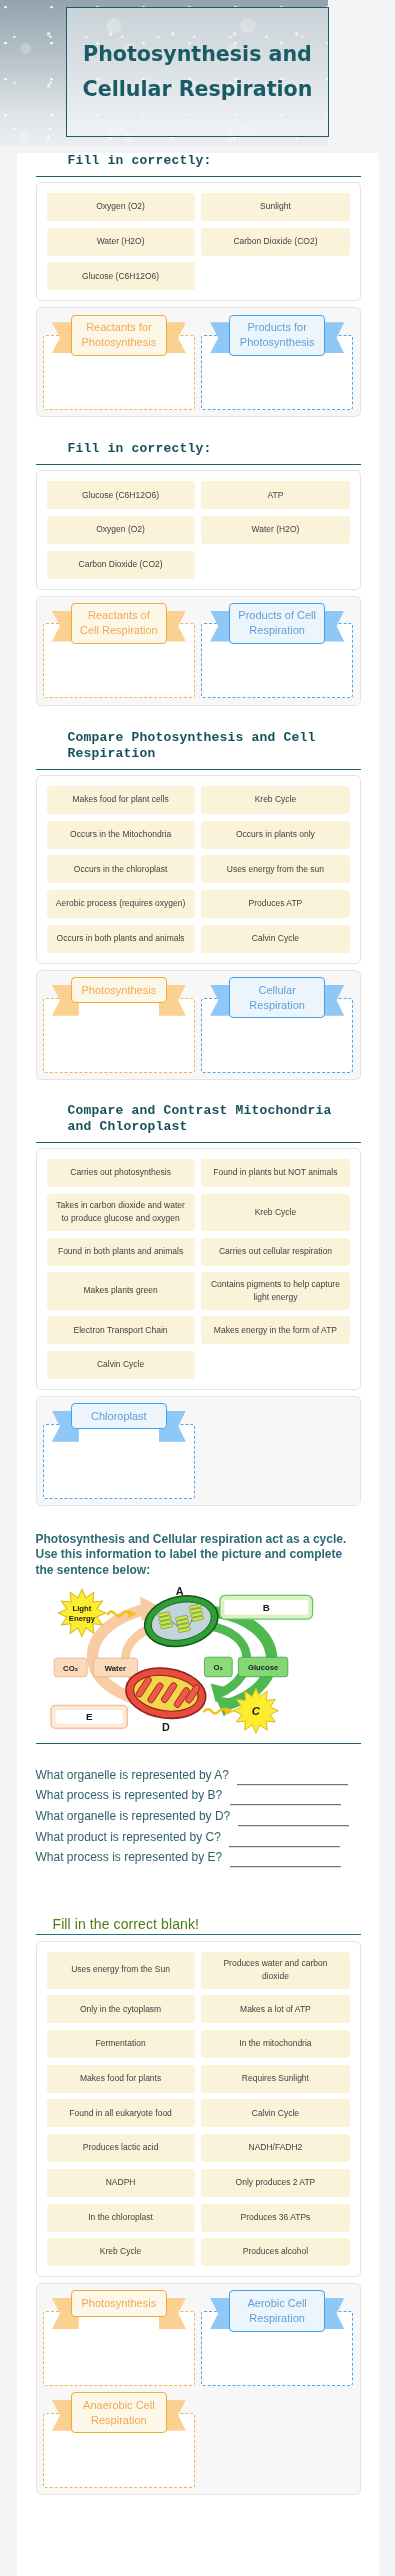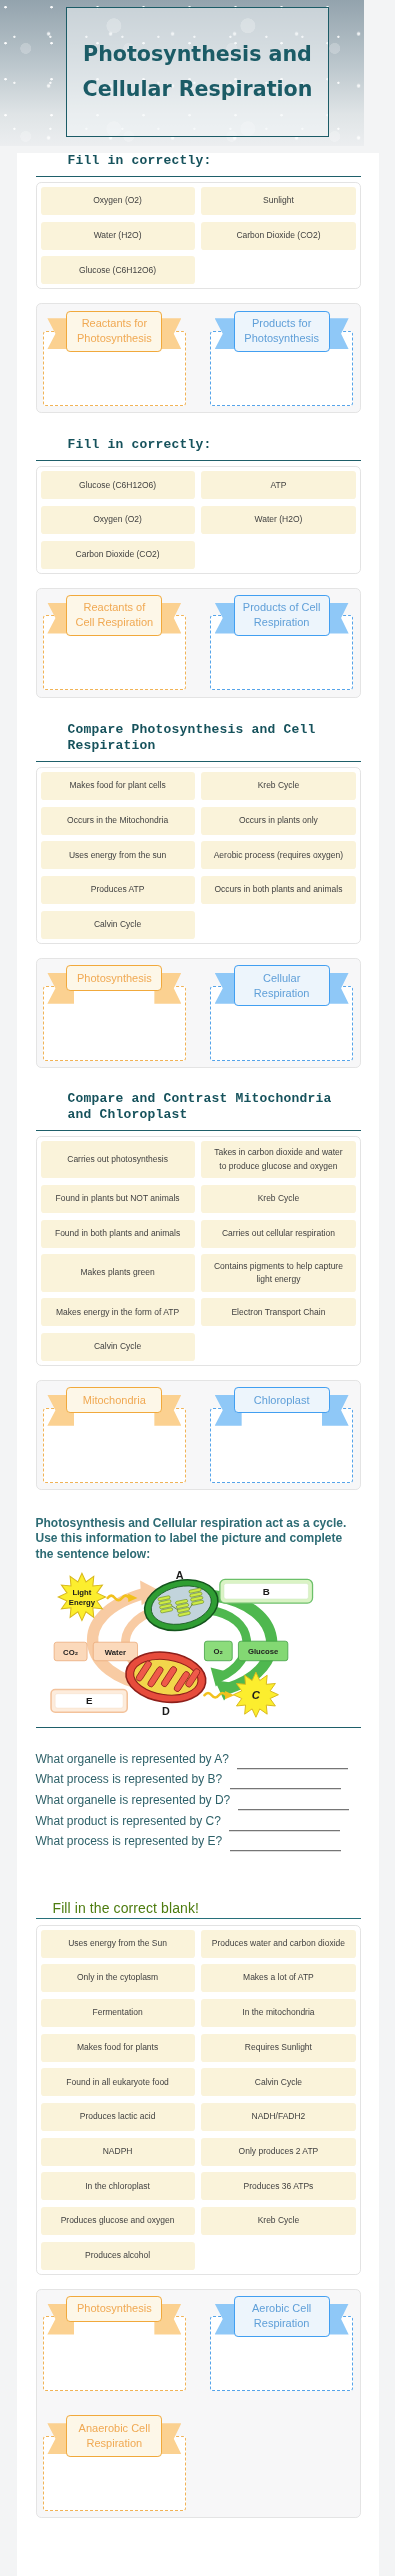--- a/index.html
+++ b/index.html
@@ -5,21 +5,21 @@
   * { margin:0; padding:0; box-sizing:border-box; }
   html,body { width:396px; }
   body {
     font-family:"Liberation Sans", sans-serif;
     background:#f3f4f5;
     width:396px; height:3253px; overflow:hidden;
     position:relative;
   }
   
   .snow-header {
-    height:146px; width:364px; position:relative;
+    height:146px; width:328px; position:relative;
     background:
       radial-gradient(circle at 12% 20%, rgba(255,255,255,.95) 0 1px, transparent 1.5px) 0 0/46px 36px,
       radial-gradient(circle at 70% 60%, rgba(255,255,255,.8) 0 1.3px, transparent 2.1px) 5.2px 2.6px/62px 52px,
       radial-gradient(circle at 40% 80%, rgba(255,255,255,.85) 0 0.8px, transparent 1.5px) 0 0/36px 46px,
       radial-gradient(circle at 85% 25%, rgba(255,255,255,.28) 0 7.2px, transparent 7.7px) 0 0/134px 103px,
       radial-gradient(circle at 25% 55%, rgba(255,255,255,.22) 0 5.2px, transparent 5.7px) 0 0/103px 88px,
       linear-gradient(180deg,#93a3ad,#bcc7cd 45%,#dfe4e6 78%,#eceef0);
   }
   .title-box {
     position:absolute; left:66px; top:6.7px; width:263px; height:130px;
@@ -41,33 +41,33 @@
     font-family:Liberation Mono, monospace;
     font-size:13px; font-weight:800; letter-spacing:0.2px;
     color:#16525c; line-height:16.5px;padding-left:32px;
   }
   .rule { border-bottom:1px solid #1e5f6a; margin-top:6.2px; }
   .h-teal { font-size:14px; color:#4d7c0f; line-height:17px; font-weight:400; letter-spacing:0.1px;padding-left:17px; }
   .para-teal { font-size:12px; color:#2d6b74; line-height:15.5px; font-weight:500; }
   
   .card {
     background:#fff; border:0.5px solid #e3e3e3; border-radius:5.2px;
-    padding:4px; margin-top:5.2px;
+    padding:10px; margin-top:5.2px;
   }
   .chip-grid { display:grid; grid-template-columns:1fr 1fr; gap:6.7px; }
   .chip {
     background:#faf3da; border-radius:3.1px; min-height:28px;
     display:flex; align-items:center; justify-content:center; text-align:center;
     padding:5.2px 8.2px; font-size:8.5px; color:#3f3f3f; line-height:13.4px;
   }
   
   .banner-card {
     background:#f7f7f8; border:0.5px solid #e4e4e4; border-radius:5.2px;
-    padding:6.2px; margin-top:14px;
-    display:grid; grid-template-columns:1fr 1fr; gap:24px;
+    padding:6.2px; margin-top:6px;
+    display:grid; grid-template-columns:1fr 1fr; gap:6px;
   }
   .banner-col { position:relative; }
   .zone {
     margin-top:20.6px; height:75px; background:#fff;
     border:1px dashed; border-radius:3.1px;
   }
   .banner { position:absolute; top:0; left:50%; transform:translateX(-50%); width:96px; z-index:2; }
   .banner .box {
     position:relative; z-index:2; border:1.5px solid; border-radius:4.1px;
     padding:4.6px 6.2px; text-align:center; font-size:11px; line-height:15px;
@@ -170,20 +170,21 @@
     </section>
 
   <h2 class="h-bubble" id="cmp1-h">Compare Photosynthesis and Cell Respiration</h2>
   <div class="rule"></div>
   <section class="card">
     <div class="chip-grid">
         <div class="chip">Makes food for plant cells</div>
         <div class="chip">Kreb Cycle</div>
         <div class="chip">Occurs in the Mitochondria</div>
         <div class="chip">Occurs in plants only</div>
+        <div class="chip">Occurs in the chloroplast</div>
         <div class="chip">Uses energy from the sun</div>
         <div class="chip">Aerobic process (requires oxygen)</div>
         <div class="chip">Produces ATP</div>
         <div class="chip">Occurs in both plants and animals</div>
         <div class="chip">Calvin Cycle</div>
       </div>
   </section>
   <section class="banner-card">
       <div class="banner-col orange">
         <div class="zone"></div>
@@ -201,41 +202,33 @@
           <div class="box">Cellular Respiration</div>
         </div>
       </div>
     </section>
 
   <h2 class="h-bubble" id="cmp2-h">Compare and Contrast Mitochondria and Chloroplast</h2>
   <div class="rule"></div>
   <section class="card">
     <div class="chip-grid">
         <div class="chip">Carries out photosynthesis</div>
+        <div class="chip">Found in plants but NOT animals</div>
         <div class="chip">Takes in carbon dioxide and water to produce glucose and oxygen</div>
-        <div class="chip">Found in plants but NOT animals</div>
         <div class="chip">Kreb Cycle</div>
         <div class="chip">Found in both plants and animals</div>
         <div class="chip">Carries out cellular respiration</div>
         <div class="chip">Makes plants green</div>
         <div class="chip">Contains pigments to help capture light energy</div>
+        <div class="chip">Electron Transport Chain</div>
         <div class="chip">Makes energy in the form of ATP</div>
-        <div class="chip">Electron Transport Chain</div>
         <div class="chip">Calvin Cycle</div>
       </div>
   </section>
   <section class="banner-card">
-      <div class="banner-col orange">
-        <div class="zone"></div>
-        <div class="banner">
-          <span class="wing l"></span>
-          <span class="wing r"></span>
-          <div class="box">Mitochondria</div>
-        </div>
-      </div>
       <div class="banner-col blue">
         <div class="zone"></div>
         <div class="banner">
           <span class="wing l"></span>
           <span class="wing r"></span>
           <div class="box">Chloroplast</div>
         </div>
       </div>
     </section>
 
@@ -371,21 +364,20 @@
         <div class="chip">Makes food for plants</div>
         <div class="chip">Requires Sunlight</div>
         <div class="chip">Found in all eukaryote food</div>
         <div class="chip">Calvin Cycle</div>
         <div class="chip">Produces lactic acid</div>
         <div class="chip">NADH/FADH2</div>
         <div class="chip">NADPH</div>
         <div class="chip">Only produces 2 ATP</div>
         <div class="chip">In the chloroplast</div>
         <div class="chip">Produces 36 ATPs</div>
-        <div class="chip">Produces glucose and oxygen</div>
         <div class="chip">Kreb Cycle</div>
         <div class="chip">Produces alcohol</div>
       </div>
   </section>
   <section class="banner-card">
       <div class="banner-col orange">
         <div class="zone"></div>
         <div class="banner">
           <span class="wing l"></span>
           <span class="wing r"></span>

